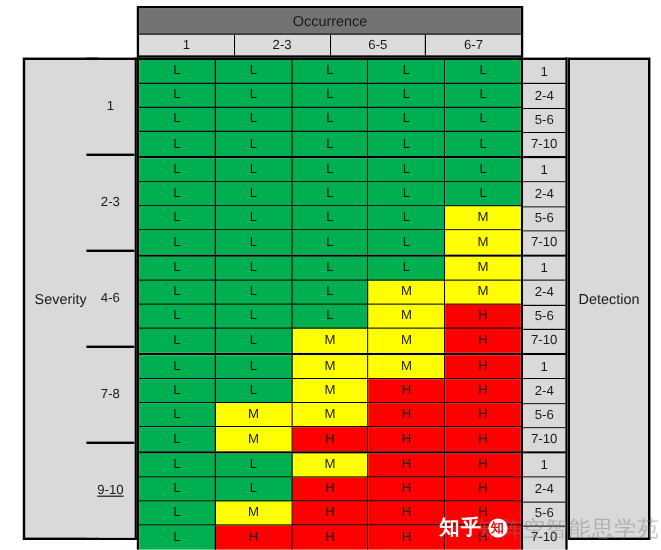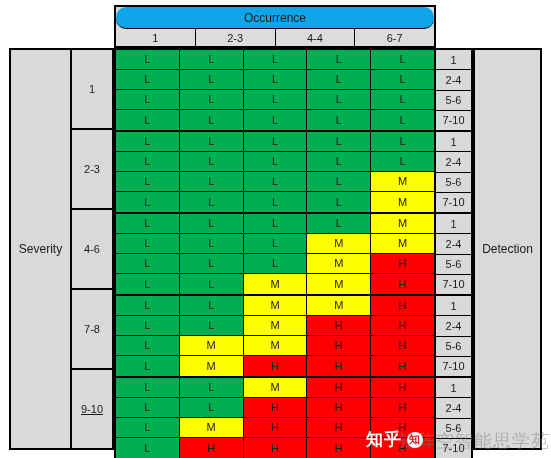--- a/index.html
+++ b/index.html
@@ -37,22 +37,21 @@
     flex-direction: column;
   }
   #occurrence-title {
     flex: 0 0 21px;
     display: flex;
     align-items: center;
     justify-content: center;
     font-size: 12px;
     color: #1a1a1a;
     border-bottom: 1px solid #000000;
-    background: #0ea5e9;
-    border-radius: 10px;
+    background: #737373;
   }
   #occurrence-cols {
     flex: 1 1 auto;
     display: flex;
   }
   #occurrence-cols .occ-col {
     flex: 1 1 0;
     display: flex;
     align-items: center;
     justify-content: center;
@@ -60,21 +59,21 @@
     color: #1a1a1a;
     border-right: 1px solid #000000;
     background: #dcdcdc;
     box-sizing: border-box;
   }
   #occurrence-cols .occ-col:last-child { border-right: none; }
 
   
   #severity-label-col {
     position: absolute;
-    left: 9px;
+    left: 19px;
     top: 48px;
     width: 63px;
     height: 402px;
     box-sizing: border-box;
     border: 2px solid #000000;
     background: #d9d9d9;
     display: flex;
     align-items: center;
     justify-content: center;
     font-size: 12px;
@@ -248,21 +247,21 @@
 </head>
 <body>
 
 <div id="matrix-root">
 
   <div id="occurrence-header">
     <div id="occurrence-title">Occurrence</div>
     <div id="occurrence-cols">
         <div class="occ-col">1</div>
         <div class="occ-col">2-3</div>
-        <div class="occ-col">4-4</div>
+        <div class="occ-col">6-5</div>
         <div class="occ-col">6-7</div>
       </div>
   </div>
 
   <div id="severity-label-col">Severity</div>
 
   <div id="severity-bands">
       <div class="sev-band">1</div>
       <div class="sev-band">2-3</div>
       <div class="sev-band">4-6</div>

